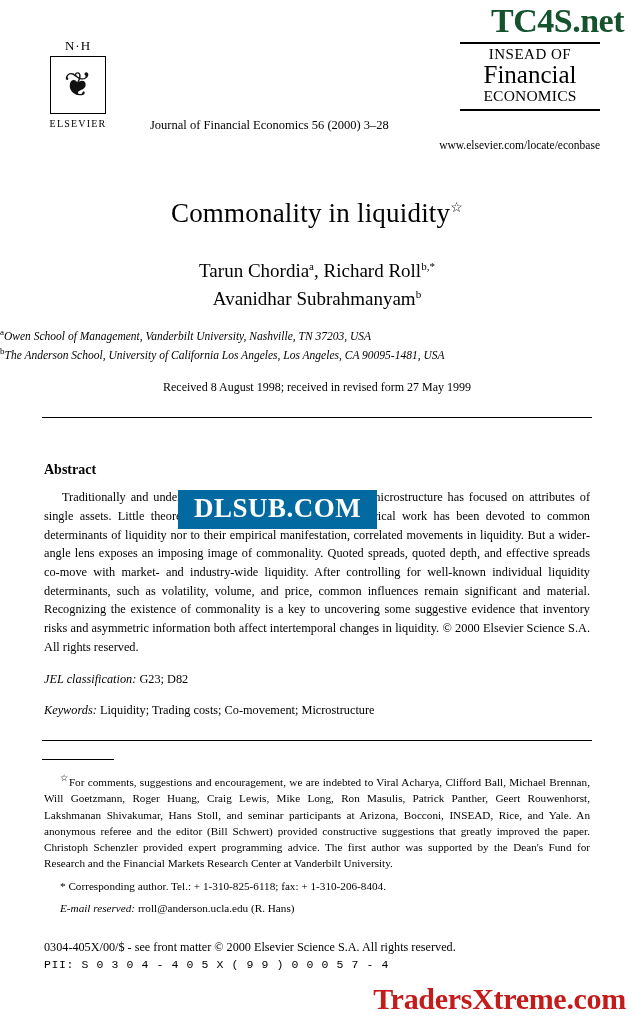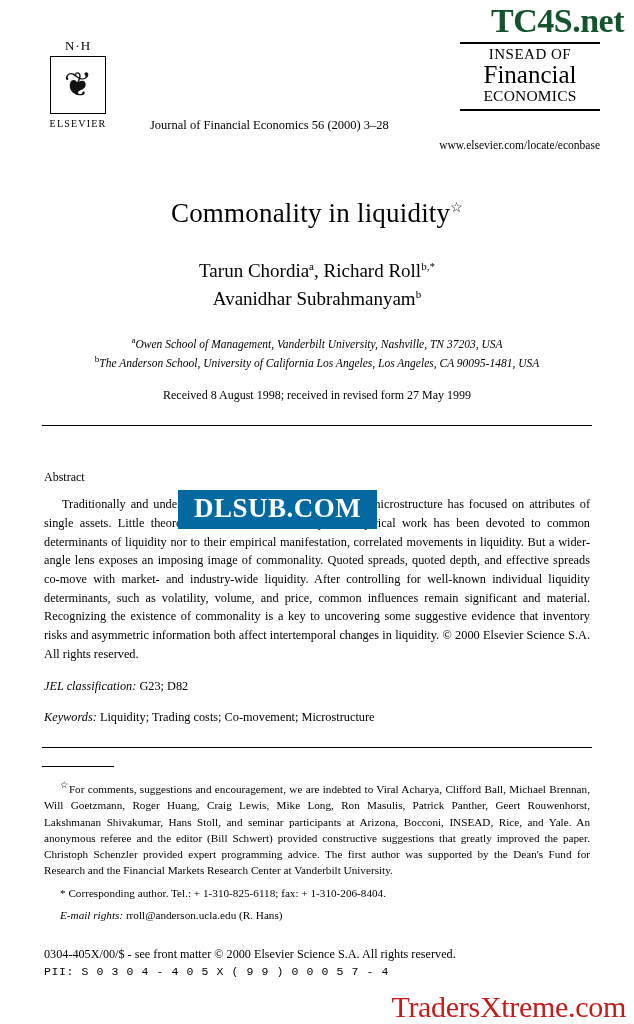--- a/index.html
+++ b/index.html
@@ -120,24 +120,23 @@
     vertical-align: super;
   }
   .authors {
     text-align: center;
     font-size: 19px;
     margin-top: 28px;
     line-height: 1.45;
   }
   .authors sup { font-size: 11px; }
   .affil {
-    text-align: center;
     font-size: 11.5px;
     font-style: italic;
-    margin-top: 22px;
+    margin-top: 14px;
     line-height: 1.5;
   }
   .affil sup { font-style: normal; font-size: 9px; }
   .received {
     text-align: center;
     font-size: 12px;
     margin-top: 16px;
   }
 
   .rule {
@@ -148,22 +147,22 @@
   .rule.thin-short {
     margin: 18px 42px 0 42px;
     width: 72px;
   }
 
   
   .abstract-wrap {
     margin: 16px 44px 0 44px;
   }
   .abstract-head {
-    font-size: 12px;
-    font-weight: normal;
+    font-size: 14px;
+    font-weight: bold;
     margin-bottom: 10px;
     margin-top: 44px;
   }
   .abstract-body {
     font-size: 12.3px;
     text-align: justify;
     line-height: 1.52;
     text-indent: 18px;
   }
   .jel, .keywords {
@@ -215,23 +214,23 @@
     background: #0369a1;
     color: #ffffff;
     font-size: 27px;
     font-weight: bold;
     padding: 3px 16px 5px 16px;
     letter-spacing: 0.5px;
     font-family: "Liberation Serif", serif;
   }
   .wm-bottom {
     right: 8px;
-    bottom: 0;
+    bottom: 8px;
     font-size: 30px;
-    font-weight: normal;
+    font-weight: bold;
     color: #c41b1b;
     text-shadow: 1px 1px 0 #ffffff, -1px -1px 0 #ffffff;
     letter-spacing: -0.3px;
   }
 </style>
 </head>
 <body>
 
 <div class="page">
 
@@ -302,21 +301,21 @@
 
   <div class="footnotes">
     <p class="fn-indent">
       <sup>☆</sup><span>For comments, suggestions and encouragement, we are indebted to Viral Acharya, Clifford Ball, Michael Brennan, Will Goetzmann, Roger Huang, Craig Lewis, Mike Long, Ron Masulis, Patrick Panther, Geert Rouwenhorst, Lakshmanan Shivakumar, Hans Stoll, and seminar participants at Arizona, Bocconi, INSEAD, Rice, and Yale. An anonymous referee and the editor (Bill Schwert) provided constructive suggestions that greatly improved the paper. Christoph Schenzler provided expert programming advice. The first author was supported by the Dean's Fund for Research and the Financial Markets Research Center at Vanderbilt University.</span>
     </p>
     <p class="fn-indent">
       <span>*</span>
       <span>Corresponding author. Tel.: + 1-310-825-6118; fax: + 1-310-206-8404.</span>
     </p>
     <p class="fn-indent">
-      <i>E-mail rights:</i>
+      <i>E-mail reserved:</i>
       <span>rroll@anderson.ucla.edu (R. Hans)</span>
     </p>
   </div>
 
   <div class="bottom">
     <div>0304-405X/00/$ - see front matter © 2000 Elsevier Science S.A. All rights reserved.</div>
     <div class="pii">PII: S 0 3 0 4 - 4 0 5 X ( 9 9 ) 0 0 0 5 7 - 4</div>
   </div>
 
   <div class="wm wm-top">TC4S.net</div>

